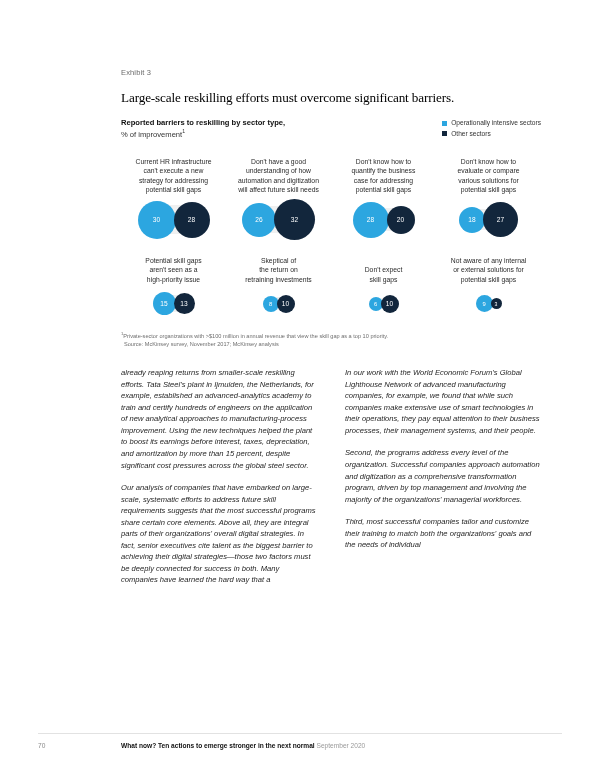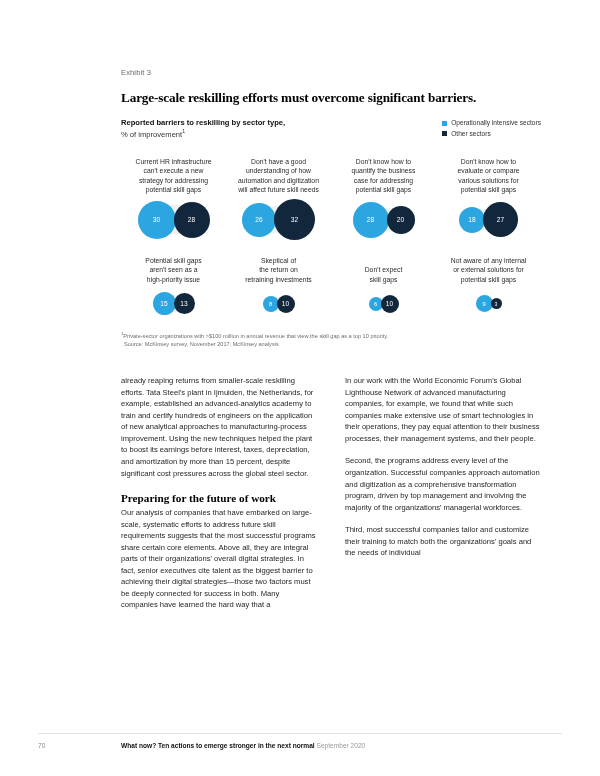--- a/index.html
+++ b/index.html
@@ -32,21 +32,21 @@
   .exhibit-label {
     font-size: 7.5px;
     color: #6b6b6b;
     letter-spacing: .02em;
     margin-bottom: 13px;
   }
 
   .exhibit-title {
     font-family: "Liberation Serif", serif;
     font-size: 13.2px;
-    font-weight: 700;
+    font-weight: 400;
     color: #000;
     letter-spacing: -0.01em;
     margin-bottom: 11px;
   }
 
   .subhead-row {
     display: flex;
     justify-content: space-between;
     align-items: flex-start;
   }
@@ -135,23 +135,24 @@
   .footnotes {
     margin-top: 8px;
     font-size: 5.6px;
     line-height: 1.6;
     color: #6e6e6e;
   }
   .footnotes sup { font-size: 4.2px; vertical-align: super; }
 
   
   .body-cols {
-    margin-top: 26px;
+    margin-top: 18px;
     display: flex;
     gap: 28px;
+    font-style: italic;
   }
   .col { width: 196px; }
   .col p {
     margin: 0 0 11px 0;
     font-size: 7.6px;
     line-height: 1.52;
     color: #1f1f1f;
   }
   .col h3 {
     font-family: "Liberation Serif", serif;
@@ -375,21 +376,20 @@
     </div>
 
     <div class="footnotes">
       <div><sup>1</sup><span>Private-sector organizations with &gt;$100 million in annual revenue that view the skill gap as a top 10 priority.</span></div>
       <div style="padding-left:3px">Source: McKinsey survey, November 2017; McKinsey analysis</div>
     </div>
 
     <div class="body-cols">
       <div class="col">
         <p>already reaping returns from smaller-scale reskilling efforts. Tata Steel's plant in Ijmuiden, the Netherlands, for example, established an advanced-analytics academy to train and certify hundreds of engineers on the application of new analytical approaches to manufacturing-process improvement. Using the new techniques helped the plant to boost its earnings before interest, taxes, depreciation, and amortization by more than 15 percent, despite significant cost pressures across the global steel sector.</p>
-        <h3>Preparing for the future of work</h3>
         <p>Our analysis of companies that have embarked on large-scale, systematic efforts to address future skill requirements suggests that the most successful programs share certain core elements. Above all, they are integral parts of their organizations' overall digital strategies. In fact, senior executives cite talent as the biggest barrier to achieving their digital strategies—those two factors must be deeply connected for success in both. Many companies have learned the hard way that a</p>
       </div>
       <div class="col">
         <p>In our work with the World Economic Forum's Global Lighthouse Network of advanced manufacturing companies, for example, we found that while such companies make extensive use of smart technologies in their operations, they pay equal attention to their business processes, their management systems, and their people.</p>
         <p>Second, the programs address every level of the organization. Successful companies approach automation and digitization as a comprehensive transformation program, driven by top management and involving the majority of the organizations' managerial workforces.</p>
         <p>Third, most successful companies tailor and customize their training to match both the organizations' goals and the needs of individual</p>
       </div>
     </div>
 
   </div>

